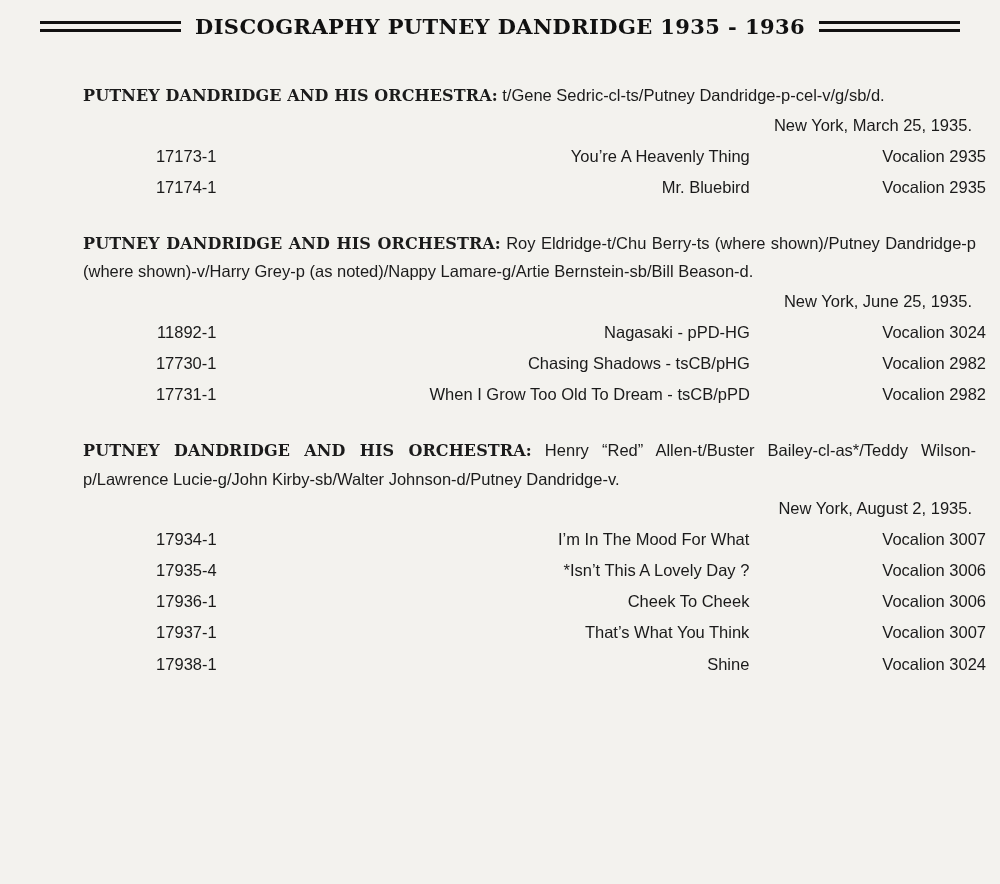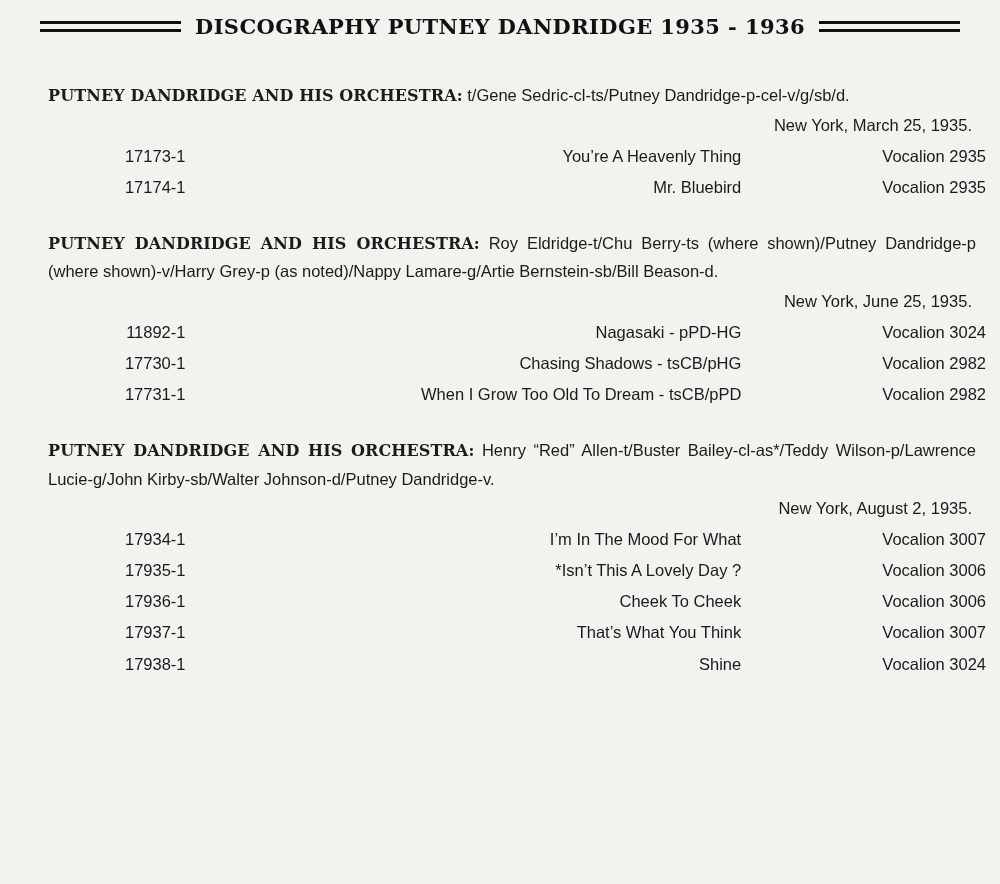--- a/index.html
+++ b/index.html
@@ -56,20 +56,21 @@
     color: #111;
   }
 
   
   .content {
     padding: 42px 14px 0 48px;
   }
 
   .session {
     margin-bottom: 26px;
+    margin-left: 35px;
   }
   .session-personnel {
     font-size: 16.5px;
     line-height: 1.72;
     text-align: justify;
     padding-right: 10px;
     color: #1b1b1b;
   }
   .session-personnel .band {
     font-family: "DejaVu Serif", serif;
@@ -161,21 +162,21 @@
         <div class="session-personnel"><span class="band">PUTNEY DANDRIDGE AND HIS ORCHESTRA:</span><span class="details"> Henry “Red” Allen-t/Buster Bailey-cl-as*/Teddy Wilson-p/Lawrence Lucie-g/John Kirby-sb/Walter Johnson-d/Putney Dandridge-v.</span></div>
         <div class="session-place">New York, August 2, 1935.</div>
         <table class="takes">
           <tbody>
             <tr>
               <td class="matrix">17934-1</td>
               <td class="title">I’m In The Mood For What</td>
               <td class="issue">Vocalion 3007</td>
             </tr>
             <tr>
-              <td class="matrix">17935-1</td>
+              <td class="matrix">17935-4</td>
               <td class="title">*Isn’t This A Lovely Day ?</td>
               <td class="issue">Vocalion 3006</td>
             </tr>
             <tr>
               <td class="matrix">17936-1</td>
               <td class="title">Cheek To Cheek</td>
               <td class="issue">Vocalion 3006</td>
             </tr>
             <tr>
               <td class="matrix">17937-1</td>

